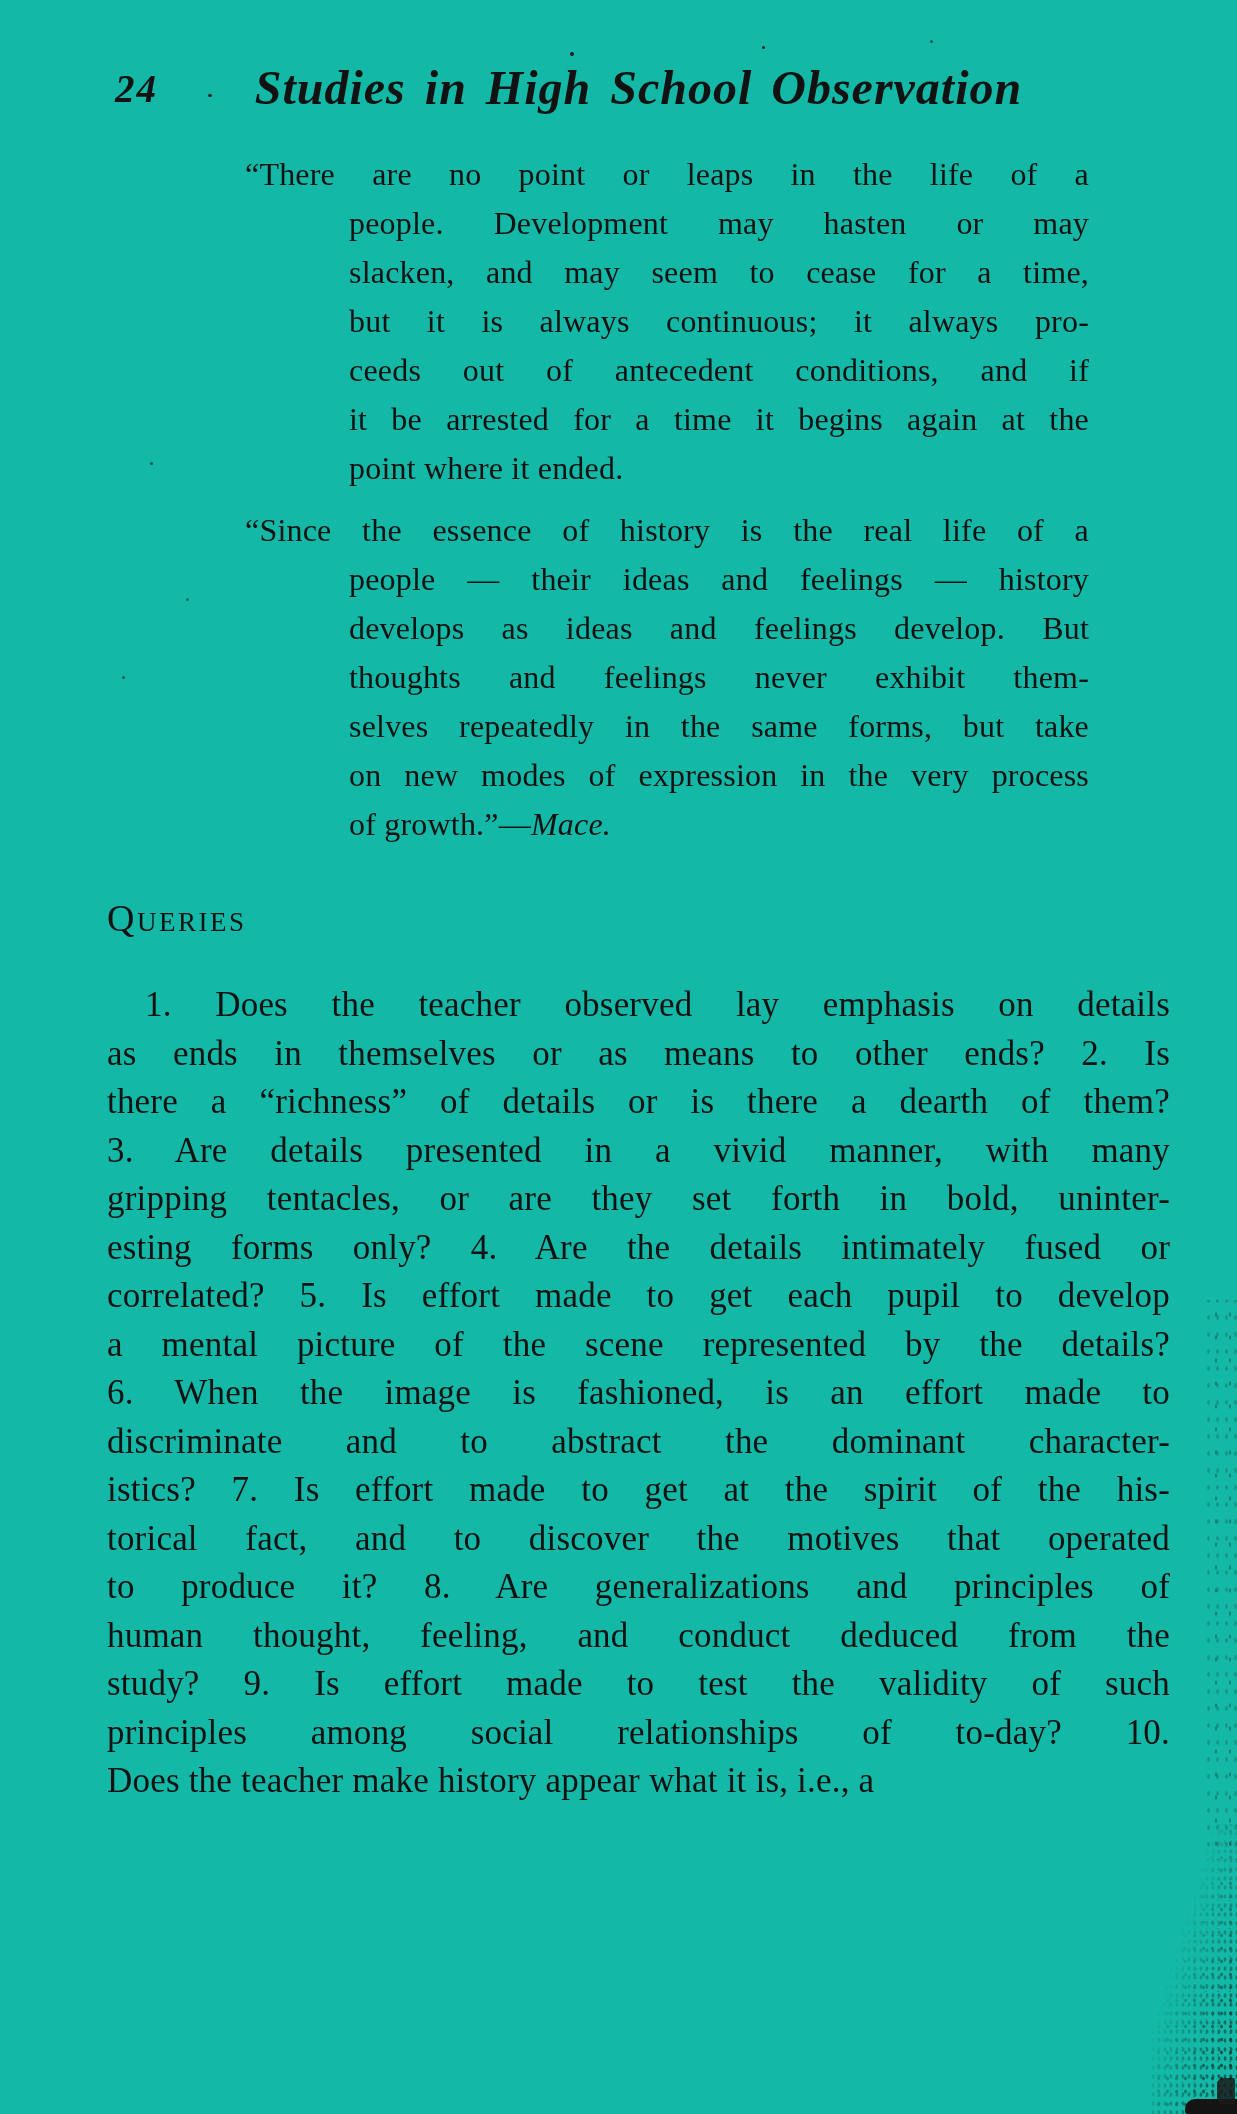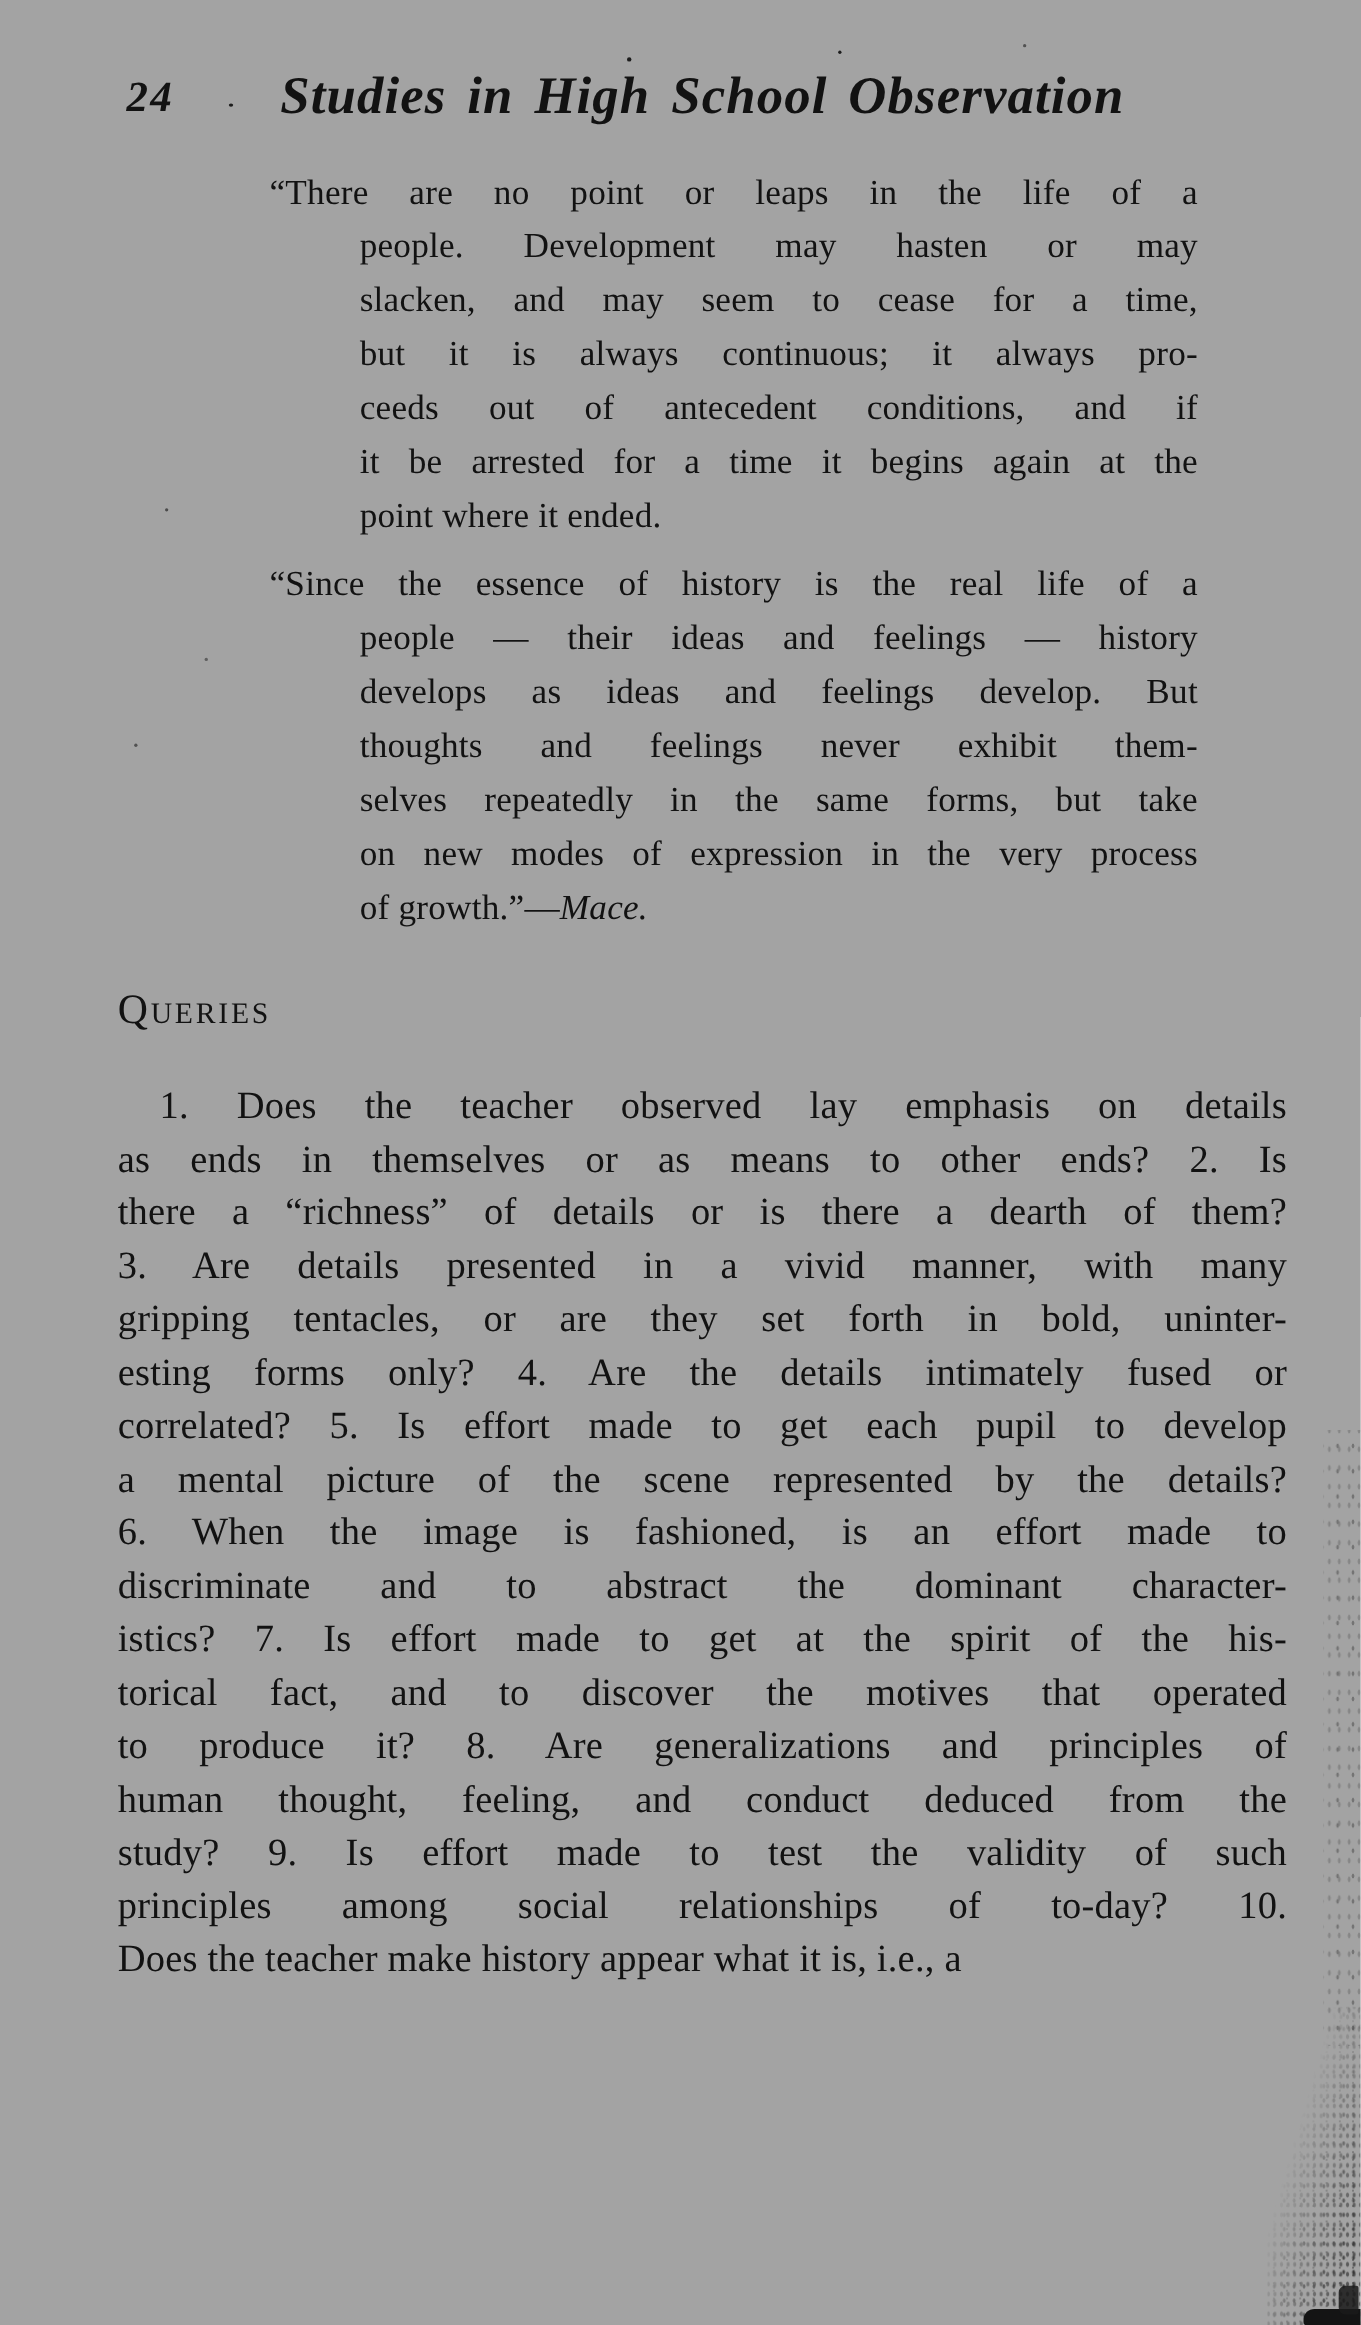--- a/index.html
+++ b/index.html
@@ -6,21 +6,21 @@
   body {
     width: 1237px; height: 2114px;
     background: #ffffff;
     font-family: "Liberation Serif", "DejaVu Serif", serif;
     color: #121212;
     position: relative;
     overflow: hidden;
   }
   .page {
     position: absolute; inset: 0;
-    background: #a3a3a3;
+    background: #14b8a6;
   }
   
   .running-head {
     position: absolute; left: 107px; top: 58px; width: 1063px; height: 56px;
   }
   .page-number {
     position: absolute; left: 8px; top: 8px;
     font-size: 39px; font-style: italic; font-weight: 700; letter-spacing: 2px;
   }
   .running-title {
@@ -31,21 +31,21 @@
     word-spacing: 6px;
   }
   
   .quote {
     position: absolute; left: 327px; width: 762px;
     font-size: 32px; line-height: 49px;
     letter-spacing: 0.2px;
   }
   .quote .line {
     text-align: justify; text-align-last: justify;
-    height: 49px; overflow: hidden; white-space: nowrap;
+    height: 49px; overflow: hidden; white-space: nowrap; margin-left: 22px;
   }
   .quote .line.first {
     margin-left: -82px; width: calc(100% + 82px);
   }
   .quote .line.last { text-align-last: left; }
   .italic { font-style: italic; }
   
   .queries-heading {
     position: absolute; left: 107px; top: 896px; width: 1063px;
     text-align: left;

